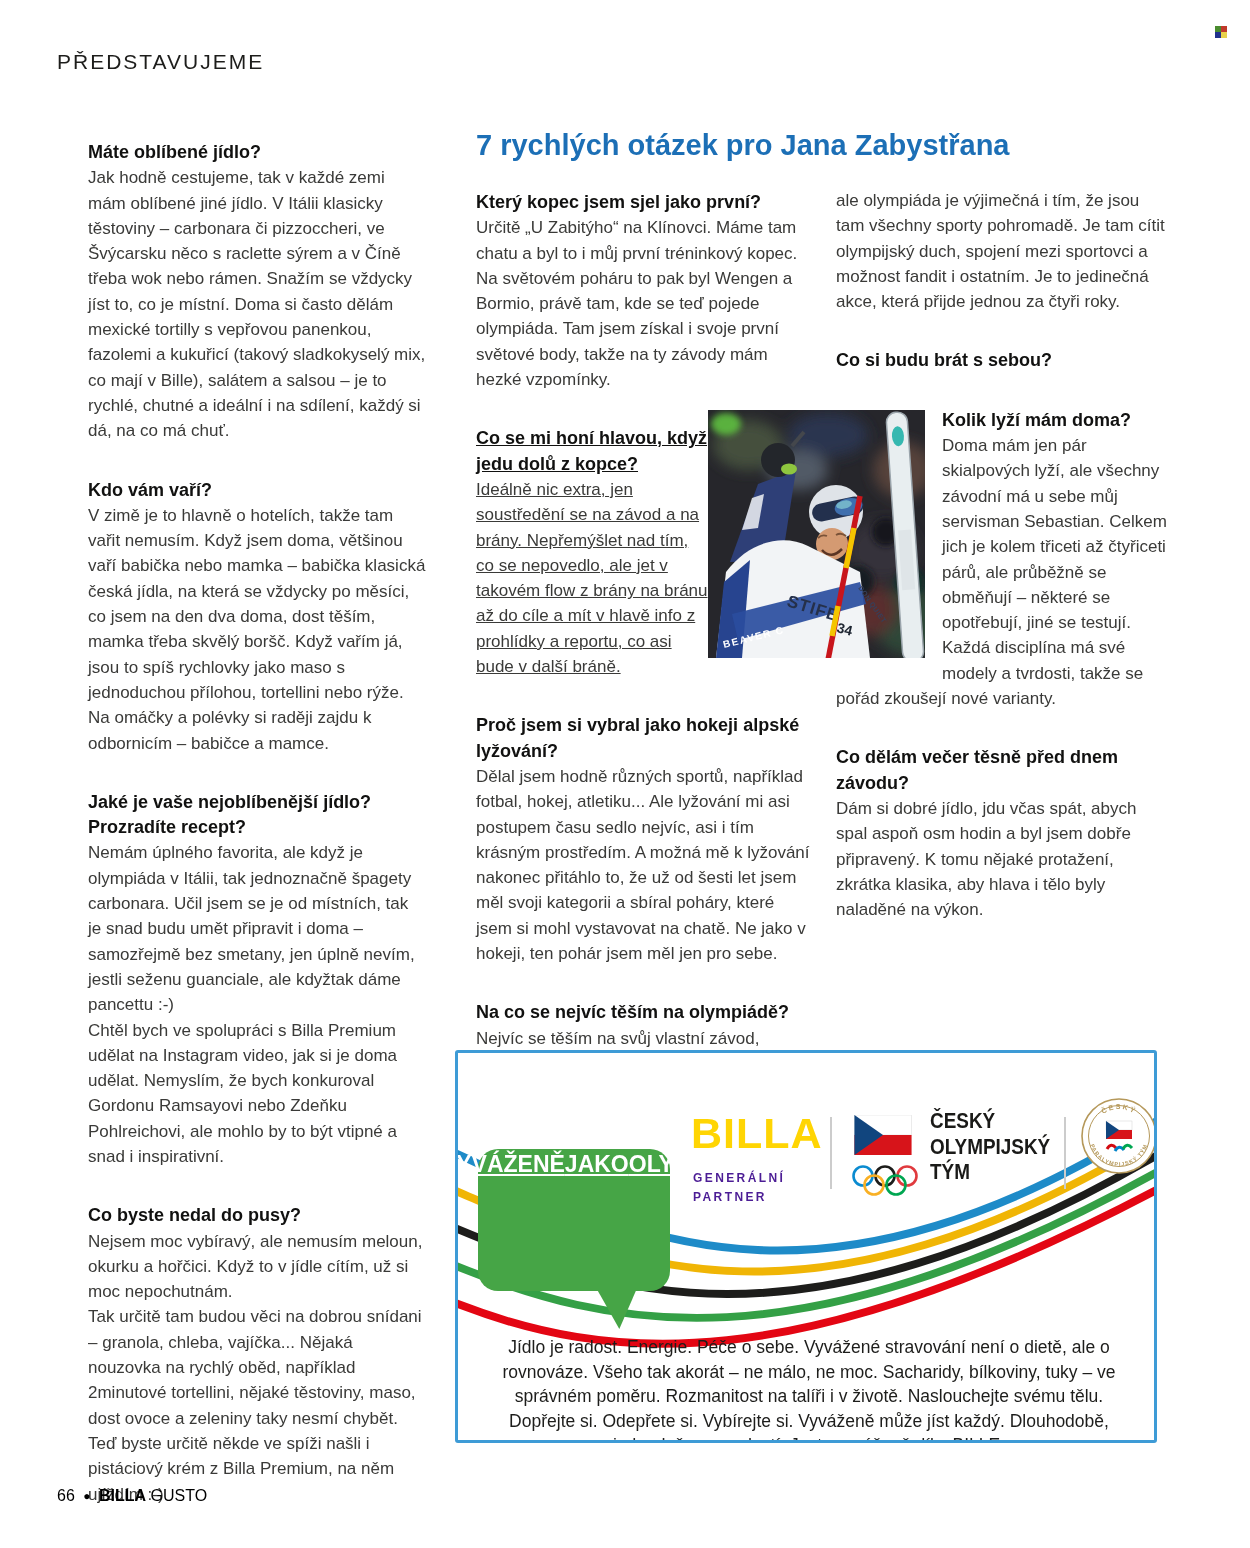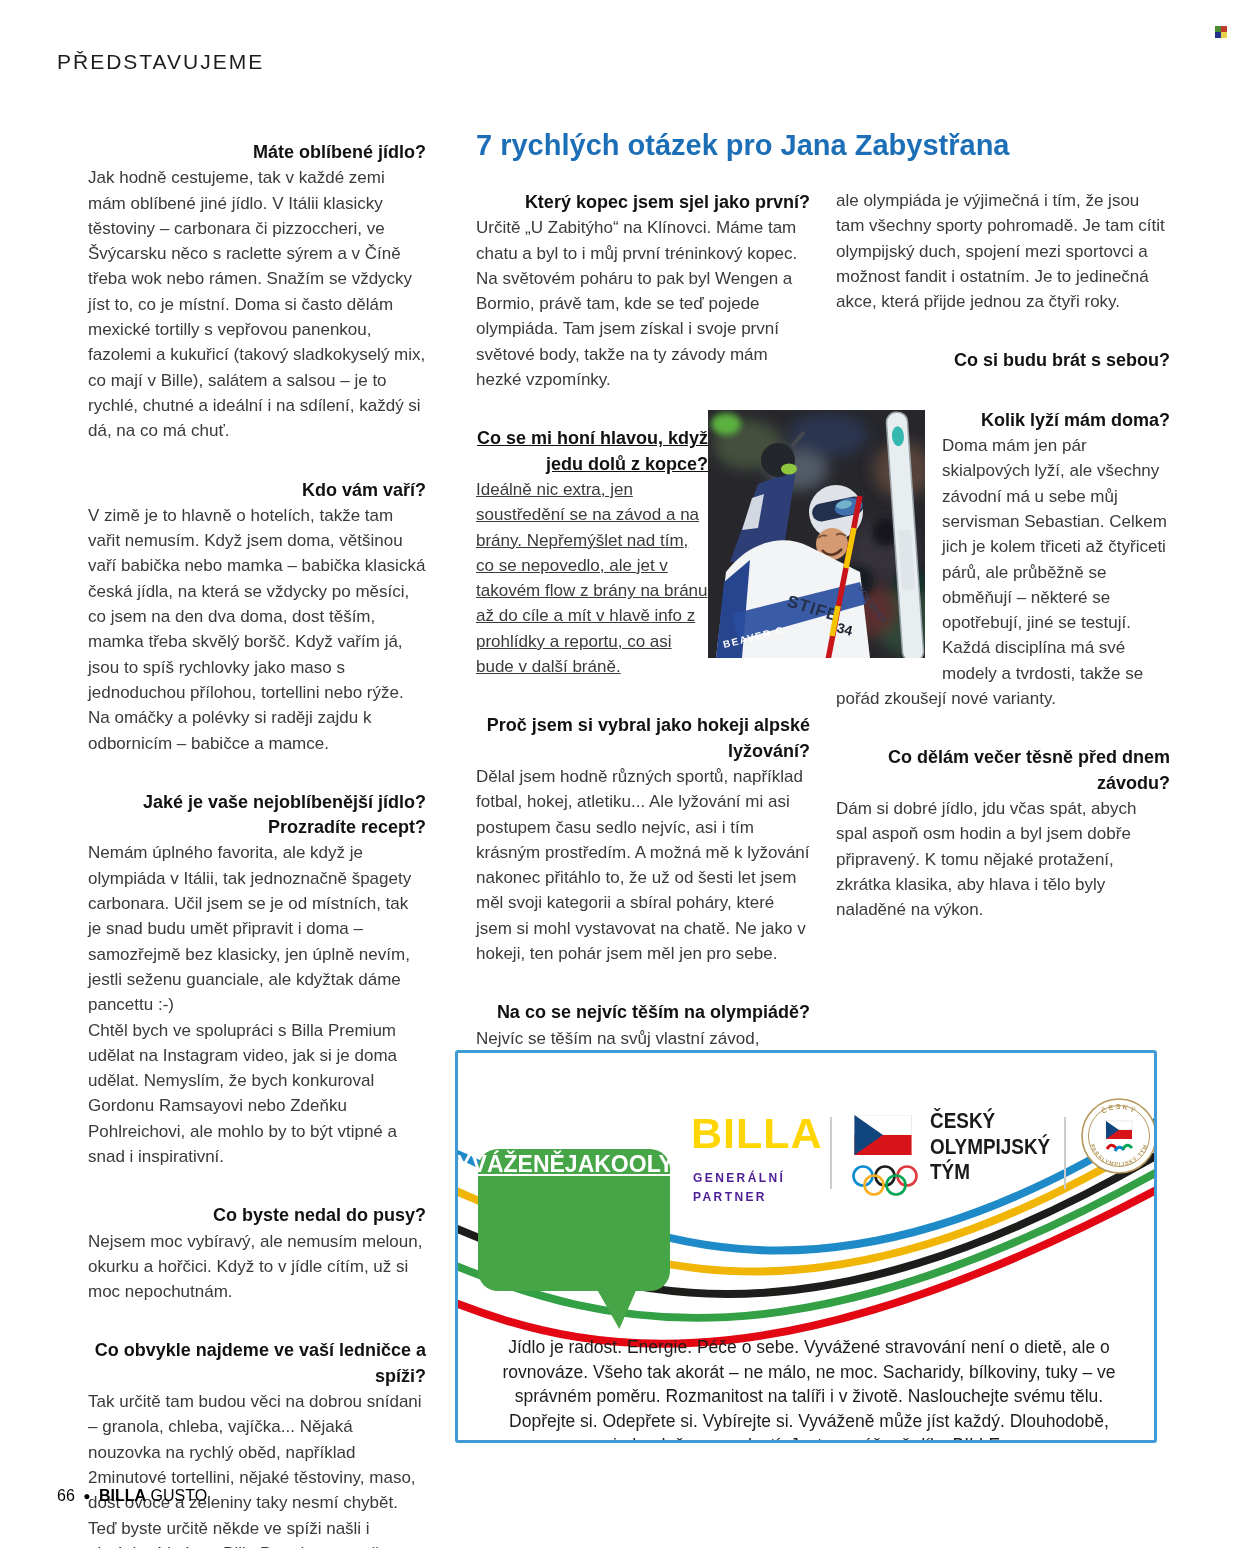--- a/index.html
+++ b/index.html
@@ -10,21 +10,21 @@
   }
   .kicker{
     position:absolute;left:57px;top:50px;font-size:21px;letter-spacing:2px;
     color:#1d1d1b;font-weight:400;
   }
   .corner-mark{position:absolute;left:1215px;top:26px;width:12px;height:12px;
     display:grid;grid-template-columns:6px 6px;grid-template-rows:6px 6px;}
   .corner-mark i{display:block;}
 
   .col{position:absolute;font-size:17px;line-height:25.3px;}
-  .col h4{font-size:18px;line-height:25.3px;margin:34px 0 0;color:#111110;font-weight:700;text-align:right;}
+  .col h4{font-size:18px;line-height:25.3px;margin:34px 0 0;color:#111110;font-weight:700;}
   .col h4.first{margin-top:0;}
   .col p{margin:0;}
   .col-left{left:88px;top:140px;width:338px;}
   .col-mid{left:476px;top:190px;width:334px;}
   .col-right{left:836px;top:188px;width:334px;}
   .narrow{width:232px;text-decoration:underline;}
 
   .article-title{
     position:absolute;left:476px;top:128px;width:660px;
     font-size:29px;font-weight:700;color:#1c6fb6;line-height:34px;
@@ -94,25 +94,24 @@
   </div>
 
   <div class="article-title">7 rychlých otázek pro Jana Zabystřana</div>
 
   <div class="col col-left">
     <h4 class="first">Máte oblíbené jídlo?</h4>
     <p>Jak hodně cestujeme, tak v každé zemi mám oblíbené jiné jídlo. V Itálii klasicky těstoviny – carbonara či pizzoccheri, ve Švýcarsku něco s raclette sýrem a v Číně třeba wok nebo rámen. Snažím se vždycky jíst to, co je místní. Doma si často dělám mexické tortilly s vepřovou panenkou, fazolemi a kukuřicí (takový sladkokyselý mix, co mají v Bille), salátem a salsou – je to rychlé, chutné a ideální i na sdílení, každý si dá, na co má chuť.</p>
     <h4>Kdo vám vaří?</h4>
     <p>V zimě je to hlavně o hotelích, takže tam vařit nemusím. Když jsem doma, většinou vaří babička nebo mamka – babička klasická česká jídla, na která se vždycky po měsíci, co jsem na den dva doma, dost těším, mamka třeba skvělý boršč. Když vařím já, jsou to spíš rychlovky jako maso s jednoduchou přílohou, tortellini nebo rýže. Na omáčky a polévky si raději zajdu k odbornicím – babičce a mamce.</p>
     <h4>Jaké je vaše nejoblíbenější jídlo? Prozradíte recept?</h4>
-    <p>Nemám úplného favorita, ale když je olympiáda v Itálii, tak jednoznačně špagety carbonara. Učil jsem se je od místních, tak je snad budu umět připravit i doma – samozřejmě bez klasicky, jen úplně nevím, jestli seženu guanciale, ale kdyžtak dáme pancettu :-)</p>
+    <p>Nemám úplného favorita, ale když je olympiáda v Itálii, tak jednoznačně špagety carbonara. Učil jsem se je od místních, tak je snad budu umět připravit i doma – samozřejmě bez smetany, jen úplně nevím, jestli seženu guanciale, ale kdyžtak dáme pancettu :-)</p>
     <p>Chtěl bych ve spolupráci s Billa Premium udělat na Instagram video, jak si je doma udělat. Nemyslím, že bych konkuroval Gordonu Ramsayovi nebo Zdeňku Pohlreichovi, ale mohlo by to být vtipné a snad i inspirativní.</p>
     <h4>Co byste nedal do pusy?</h4>
     <p>Nejsem moc vybíravý, ale nemusím meloun, okurku a hořčici. Když to v jídle cítím, už si moc nepochutnám.</p>
-    <h4>Co obvykle najdeme ve vaší ledničce a spíži?</h4>
     <p>Tak určitě tam budou věci na dobrou snídani – granola, chleba, vajíčka... Nějaká nouzovka na rychlý oběd, například 2minutové tortellini, nějaké těstoviny, maso, dost ovoce a zeleniny taky nesmí chybět. Teď byste určitě někde ve spíži našli i pistáciový krém z Billa Premium, na něm ujíždím :-)</p>
   </div>
 
   <div class="col col-mid">
     <h4 class="first">Který kopec jsem sjel jako první?</h4>
     <p>Určitě „U Zabitýho“ na Klínovci. Máme tam chatu a byl to i můj první tréninkový kopec. Na světovém poháru to pak byl Wengen a Bormio, právě tam, kde se teď pojede olympiáda. Tam jsem získal i svoje první světové body, takže na ty závody mám hezké vzpomínky.</p>
     <h4 class="narrow">Co se mi honí hlavou, když jedu dolů z kopce?</h4>
     <p class="narrow">Ideálně nic extra, jen soustředění se na závod a na brány. Nepřemýšlet nad tím, co se nepovedlo, ale jet v takovém flow z brány na bránu až do cíle a mít v hlavě info z prohlídky a reportu, co asi bude v další bráně.</p>
     <h4>Proč jsem si vybral jako hokeji alpské lyžování?</h4>
     <p>Dělal jsem hodně různých sportů, například fotbal, hokej, atletiku... Ale lyžování mi asi postupem času sedlo nejvíc, asi i tím krásným prostředím. A možná mě k lyžování nakonec přitáhlo to, že už od šesti let jsem měl svoji kategorii a sbíral poháry, které jsem si mohl vystavovat na chatě. Ne jako v hokeji, ten pohár jsem měl jen pro sebe.</p>

